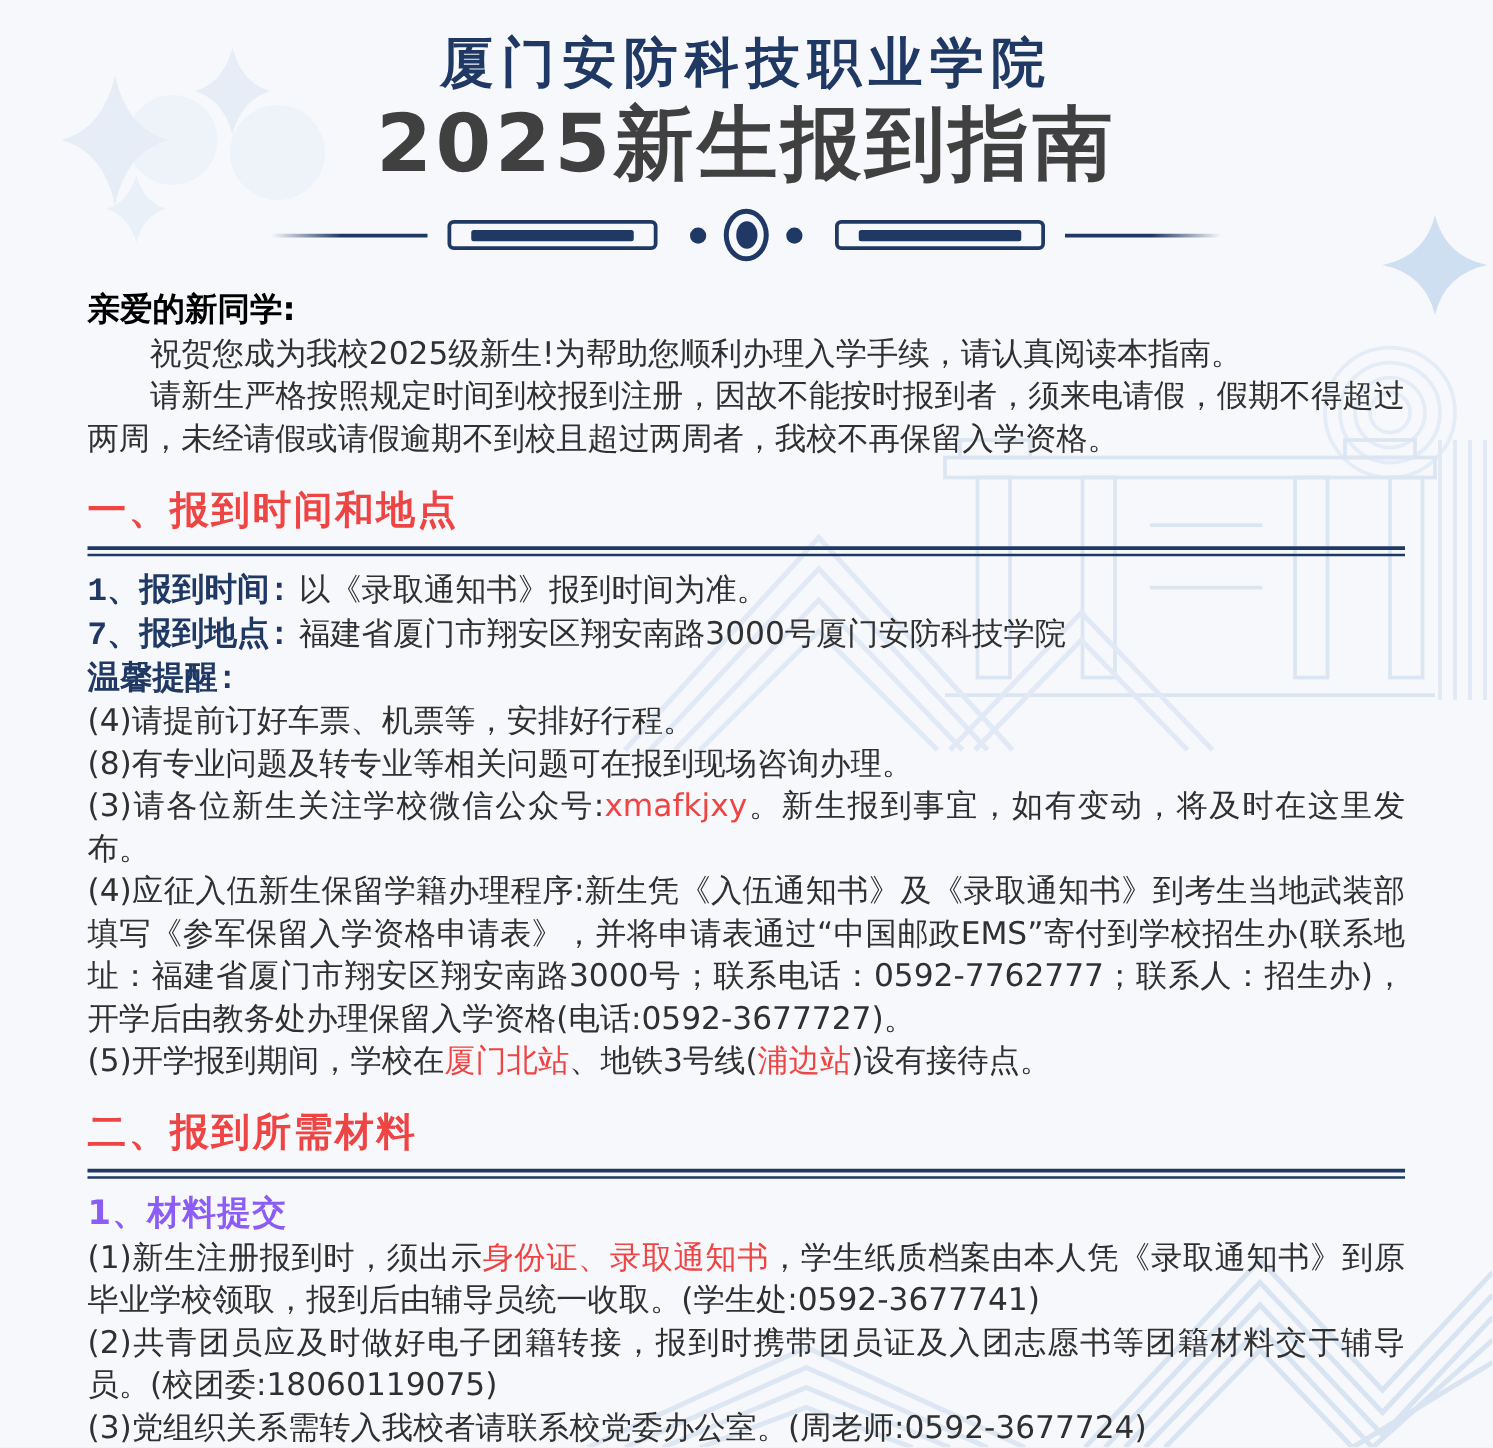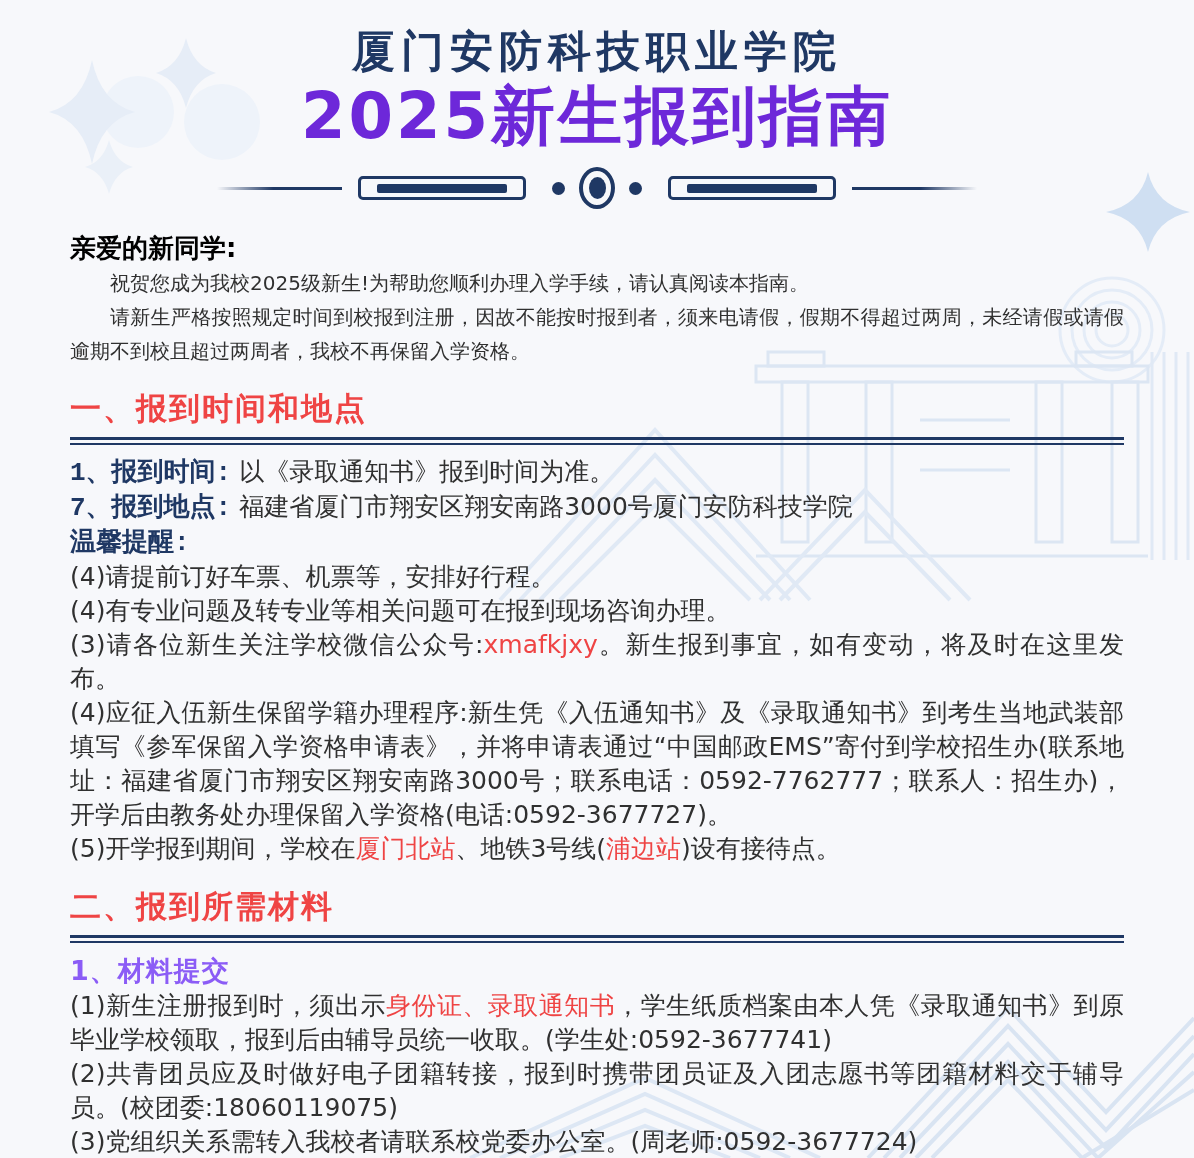--- a/index.html
+++ b/index.html
@@ -16,21 +16,21 @@
   .bg-decor { position:absolute; inset:0; z-index:0; pointer-events:none; }
   .content { position:relative; z-index:1; }
 
   
   .header { padding-top:26px; text-align:center; }
   .school-name {
     font-size:43px; font-weight:bold; color:#1f3864;
     letter-spacing:6px; line-height:50px;
   }
   .page-title {
-    font-size:64px; font-weight:bold; color:#6d28d9;
+    font-size:64px; font-weight:bold; color:#404040;
     letter-spacing:3px; line-height:72px; margin-top:4px;
   }
   .ornament {
     display:flex; align-items:center; justify-content:center;
     width:760px; margin:16px auto 0; height:40px;
   }
   .orn-line { flex:1; height:3px; }
   .orn-line.left  { background:linear-gradient(to right, rgba(31,56,100,0), #1f3864 45%); }
   .orn-line.right { background:linear-gradient(to left,  rgba(31,56,100,0), #1f3864 45%); }
   .capsule {
@@ -43,21 +43,21 @@
   .orn-ring {
     width:36px; height:42px; border:4px solid #1f3864; border-radius:50%;
     display:flex; align-items:center; justify-content:center;
     margin:0 4px; background:#f7f8fb;
   }
   .orn-ring .core { width:17px; height:22px; background:#1f3864; border-radius:50%; }
 
   
   .doc { margin:22px 70px 0; }
   .salutation { font-size:26px; font-weight:bold; color:#000000; line-height:36px; }
-  .para { font-size:20px; line-height:34px; text-align:justify; color:#303030; }
+  .para { font-size:25px; line-height:34px; text-align:justify; color:#303030; }
   .indent { text-indent:2em; }
 
   .section-heading {
     margin-top:22px;
     font-size:31px; font-weight:bold; color:#ef4444; line-height:42px;
     letter-spacing:2px;
     font-family:Liberation Mono, monospace;
   }
   .section-rule {
     margin-top:5px; height:8px;
@@ -173,21 +173,21 @@
         <div class="line">
           <span class="lbl">1、报到时间:</span><span>以《录取通知书》报到时间为准。</span>
         </div>
         <div class="line">
           <span class="lbl">7、报到地点:</span><span>福建省厦门市翔安区翔安南路3000号厦门安防科技学院</span>
         </div>
         <div class="line">
           <span class="lbl">温馨提醒:</span>
         </div>
         <div class="line">(4)请提前订好车票、机票等，安排好行程。</div>
-        <div class="line">(4)有专业问题及转专业等相关问题可在报到现场咨询办理。</div>
+        <div class="line">(8)有专业问题及转专业等相关问题可在报到现场咨询办理。</div>
         <div class="line">
           <span>(3)请各位新生关注学校微信公众号:</span><span class="red">xmafkjxy</span><span>。新生报到事宜，如有变动，将及时在这里发布。</span>
         </div>
         <div class="line">(4)应征入伍新生保留学籍办理程序:新生凭《入伍通知书》及《录取通知书》到考生当地武装部填写《参军保留入学资格申请表》，并将申请表通过“中国邮政EMS”寄付到学校招生办(联系地址：福建省厦门市翔安区翔安南路3000号；联系电话：0592-7762777；联系人：招生办)，开学后由教务处办理保留入学资格(电话:0592-3677727)。</div>
         <div class="line">
           <span>(5)开学报到期间，学校在</span><span class="red">厦门北站</span><span>、地铁3号线(</span><span class="red">浦边站</span><span>)设有接待点。</span>
         </div>
       </div>
 
       <div class="section-heading">二、报到所需材料</div>

